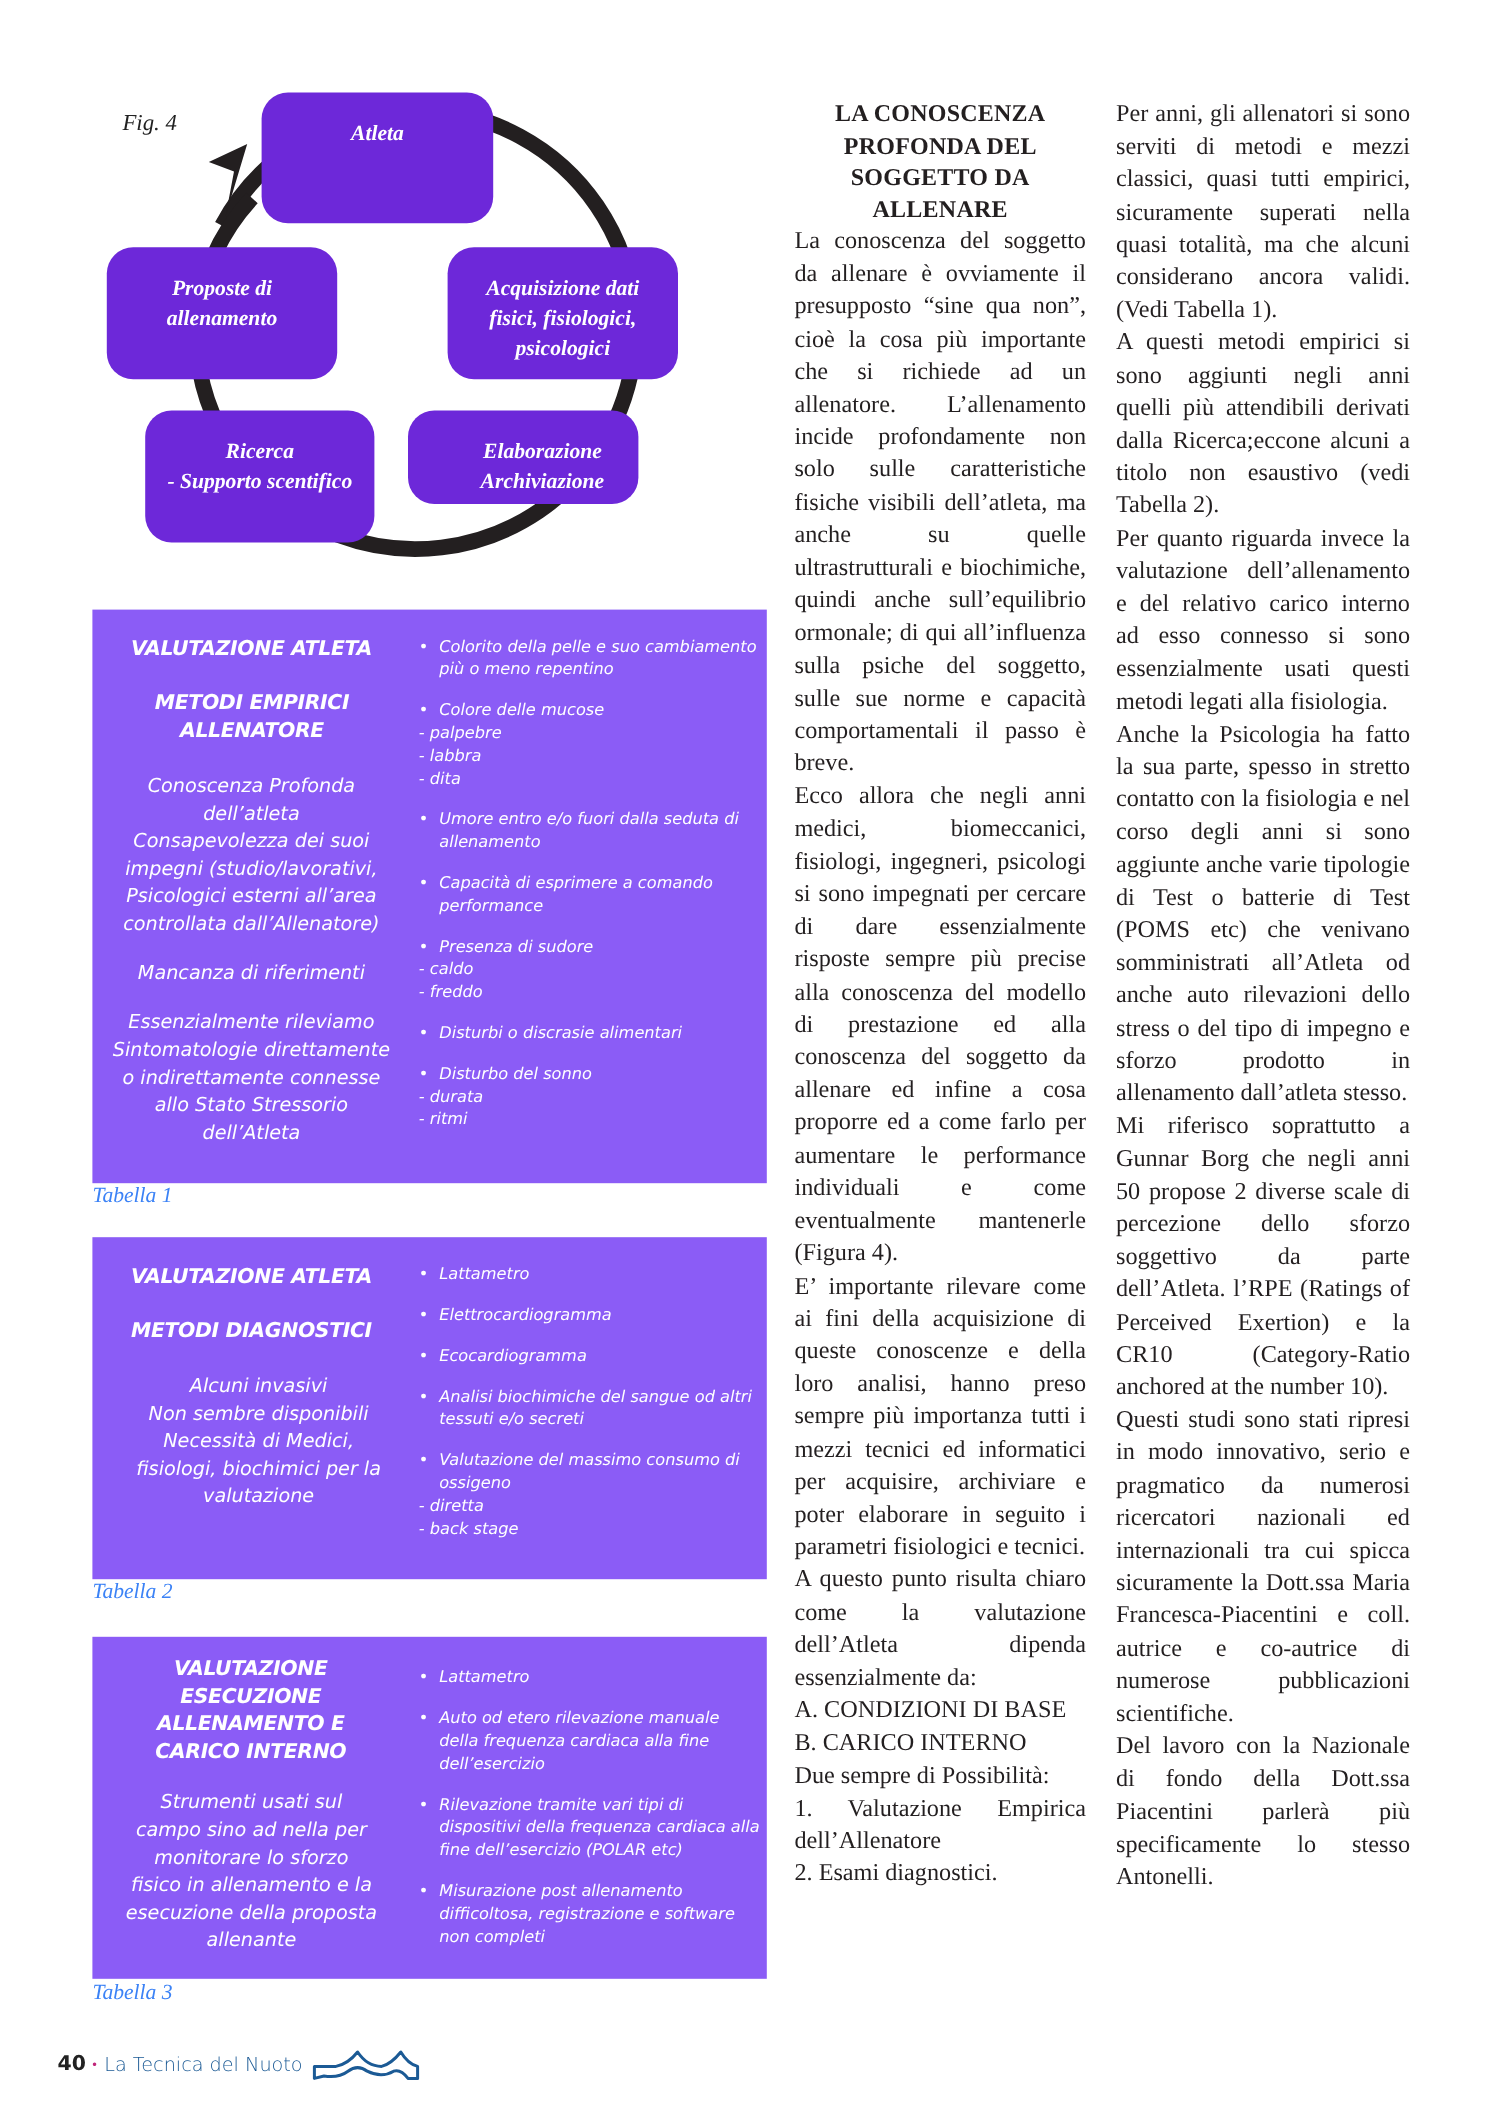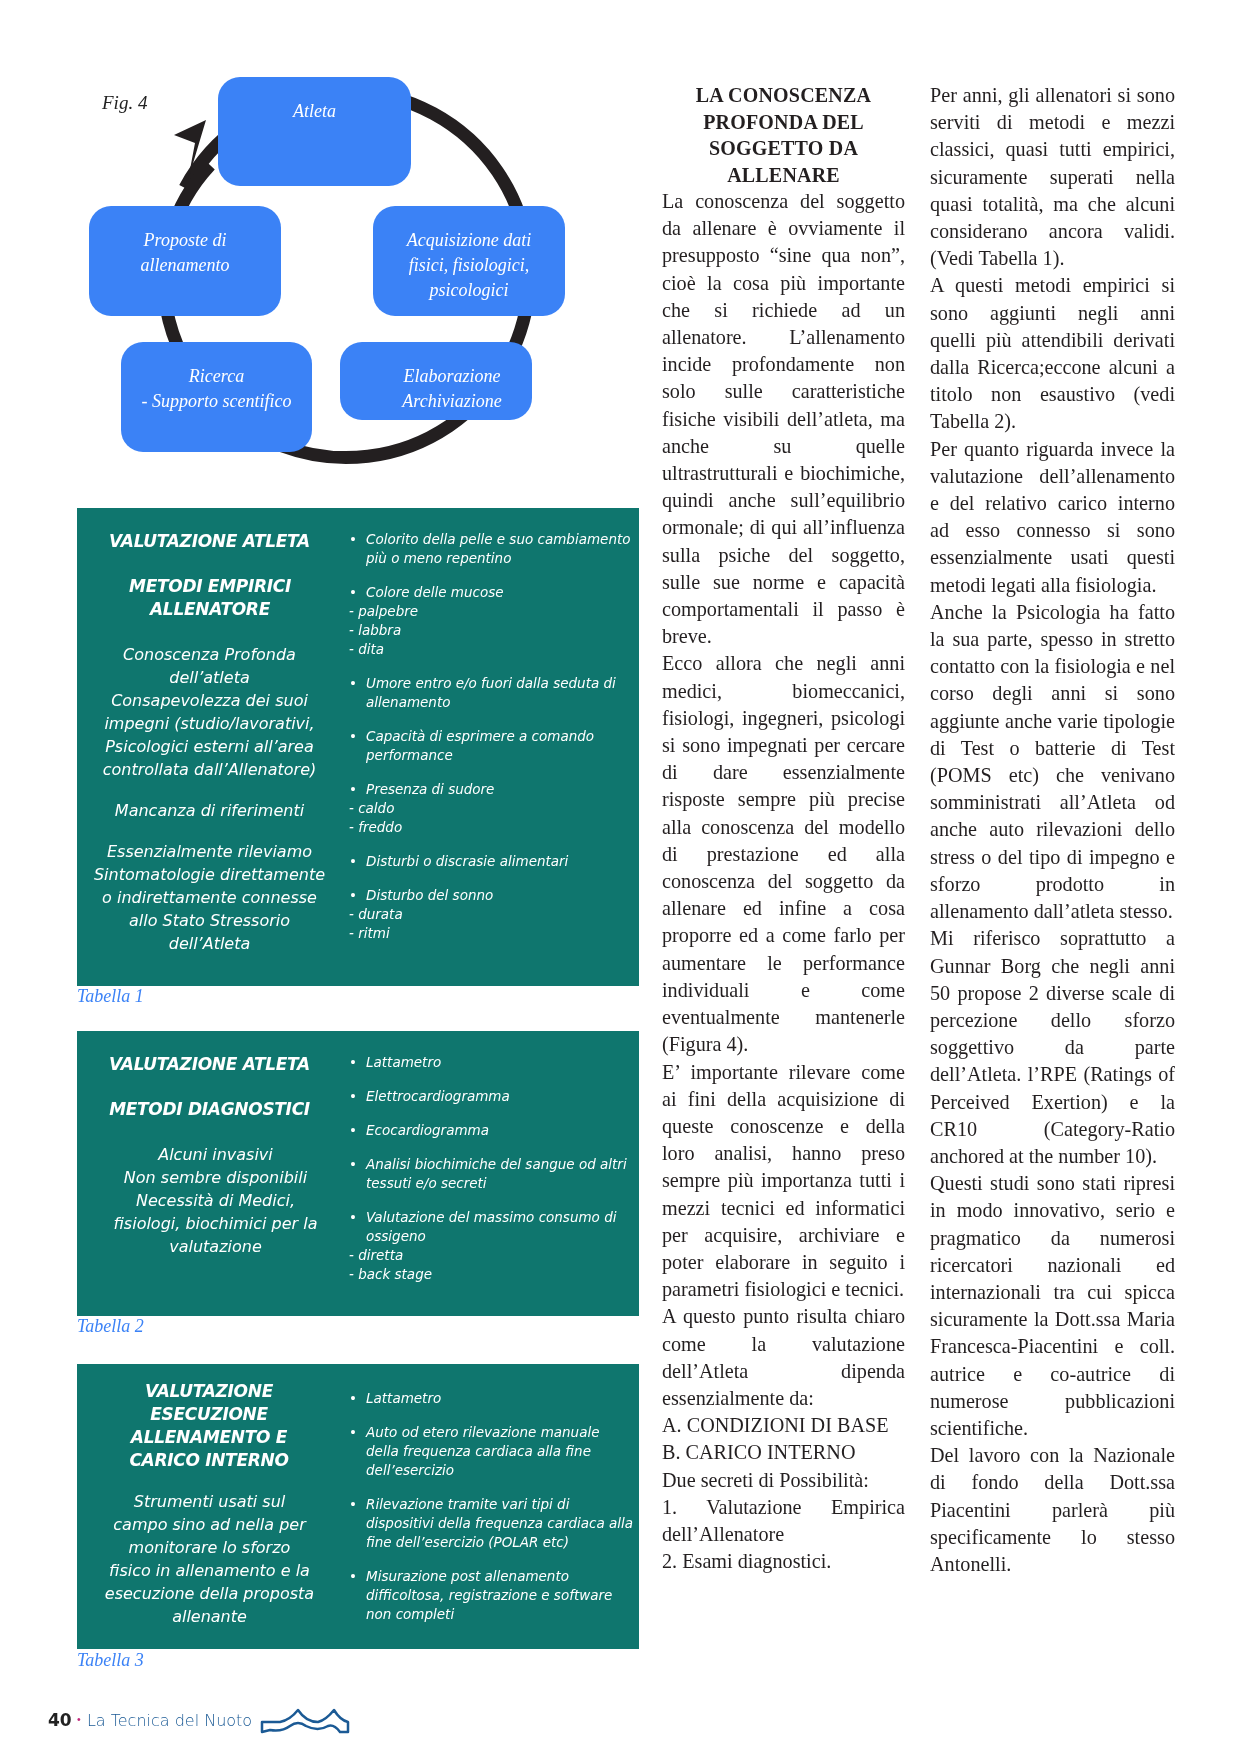--- a/index.html
+++ b/index.html
@@ -3,27 +3,27 @@
 <meta charset="utf-8">
 <style>
   html, body { margin: 0; padding: 0; background: #ffffff; }
   body { width: 1240px; height: 1754px; position: relative; overflow: hidden; }
   .serif { font-family: "Liberation Serif", "DejaVu Serif", serif; }
 
   
   #figure { position: absolute; left: 70px; top: 60px; width: 530px; height: 440px; }
   #fig-caption { position: absolute; left: 32px; top: 32px; font-style: italic; font-size: 19px; color: #222; }
   #ring { position: absolute; left: 0; top: 0; }
-  .node { position: absolute; background: #3b82f6; border-radius: 22px; color: #fff;
+  .node { position: absolute; background: #6d28d9; border-radius: 22px; color: #fff;
           font-style: italic; font-size: 18px; line-height: 25px; text-align: center;
-          display: flex; flex-direction: column; justify-content: flex-start; padding-top: 22px; box-sizing: border-box; }
+          display: flex; flex-direction: column; justify-content: flex-start; padding-top: 22px; box-sizing: border-box; font-weight: bold; }
   .node span { display: block; }
 
   
-  .tbl { position: absolute; left: 77px; width: 562px; background: #0f766e; color: #fff; }
+  .tbl { position: absolute; left: 77px; width: 562px; background: #8b5cf6; color: #fff; }
   .tbl .left { position: absolute; left: 0; width: 265px; text-align: center; }
   .tbl .right { position: absolute; left: 272px; width: 285px; }
   .tbl h3 { margin: 0; font-family: "DejaVu Sans", sans-serif; font-weight: bold; font-style: italic;
             font-size: 17px; line-height: 23px; letter-spacing: -0.3px; }
   .tbl .desc { font-family: "DejaVu Sans", sans-serif; font-style: italic; font-size: 16px; line-height: 23px; font-weight: 300; }
   .tbl .item { font-family: "DejaVu Sans", sans-serif; font-style: italic; font-size: 13.5px; line-height: 19px; margin-bottom: 15px; }
   .tbl .item .b { display: block; padding-left: 17px; position: relative; }
   .tbl .item .b::before { content: "•"; position: absolute; left: 0; font-style: normal; }
   .tbl .item .sub { display: block; margin-left: 0; }
   .caption { position: absolute; left: 77px; font-family: "Liberation Serif", serif; font-style: italic; font-size: 18px; color: #3b82f6; }
@@ -197,21 +197,21 @@
 <div class="caption" style="top:1650px;">Tabella 3</div>
 
 <div class="col" id="col1">
   <h2 id="article-title">LA CONOSCENZA PROFONDA DEL SOGGETTO DA ALLENARE</h2>
   <p>La conoscenza del soggetto da allenare è ovviamente il presupposto “sine qua non”, cioè la cosa più importante che si richiede ad un allenatore. L’allenamento incide profondamente non solo sulle caratteristiche fisiche visibili dell’atleta, ma anche su quelle ultrastrutturali e biochimiche, quindi anche sull’equilibrio ormonale; di qui all’influenza sulla psiche del soggetto, sulle sue norme e capacità comportamentali il passo è breve.</p>
   <p>Ecco allora che negli anni medici, biomeccanici, fisiologi, ingegneri, psicologi si sono impegnati per cercare di dare essenzialmente risposte sempre più precise alla conoscenza del modello di prestazione ed alla conoscenza del soggetto da allenare ed infine a cosa proporre ed a come farlo per aumentare le performance individuali e come eventualmente mantenerle (Figura 4).</p>
   <p>E’ importante rilevare come ai fini della acquisizione di queste conoscenze e della loro analisi, hanno preso sempre più importanza tutti i mezzi tecnici ed informatici per acquisire, archiviare e poter elaborare in seguito i parametri fisiologici e tecnici.</p>
   <p>A questo punto risulta chiaro come la valutazione dell’Atleta dipenda essenzialmente da:</p>
   <p>A. CONDIZIONI DI BASE</p>
   <p>B. CARICO INTERNO</p>
-  <p>Due secreti di Possibilità:</p>
+  <p>Due sempre di Possibilità:</p>
   <p>1. Valutazione Empirica dell’Allenatore</p>
   <p>2. Esami diagnostici.</p>
 </div>
 
 <div class="col" id="col2">
   <p>Per anni, gli allenatori si sono serviti di metodi e mezzi classici, quasi tutti empirici, sicuramente superati nella quasi totalità, ma che alcuni considerano ancora validi. (Vedi Tabella 1).</p>
   <p>A questi metodi empirici si sono aggiunti negli anni quelli più attendibili derivati dalla Ricerca;eccone alcuni a titolo non esaustivo (vedi Tabella 2).</p>
   <p>Per quanto riguarda invece la valutazione dell’allenamento e del relativo carico interno ad esso connesso si sono essenzialmente usati questi metodi legati alla fisiologia.</p>
   <p>Anche la Psicologia ha fatto la sua parte, spesso in stretto contatto con la fisiologia e nel corso degli anni si sono aggiunte anche varie tipologie di Test o batterie di Test (POMS etc) che venivano somministrati all’Atleta od anche auto rilevazioni dello stress o del tipo di impegno e sforzo prodotto in allenamento dall’atleta stesso.</p>
   <p>Mi riferisco soprattutto a Gunnar Borg che negli anni 50 propose 2 diverse scale di percezione dello sforzo soggettivo da parte dell’Atleta. l’RPE (Ratings of Perceived Exertion) e la CR10 (Category-Ratio anchored at the number 10).</p>

